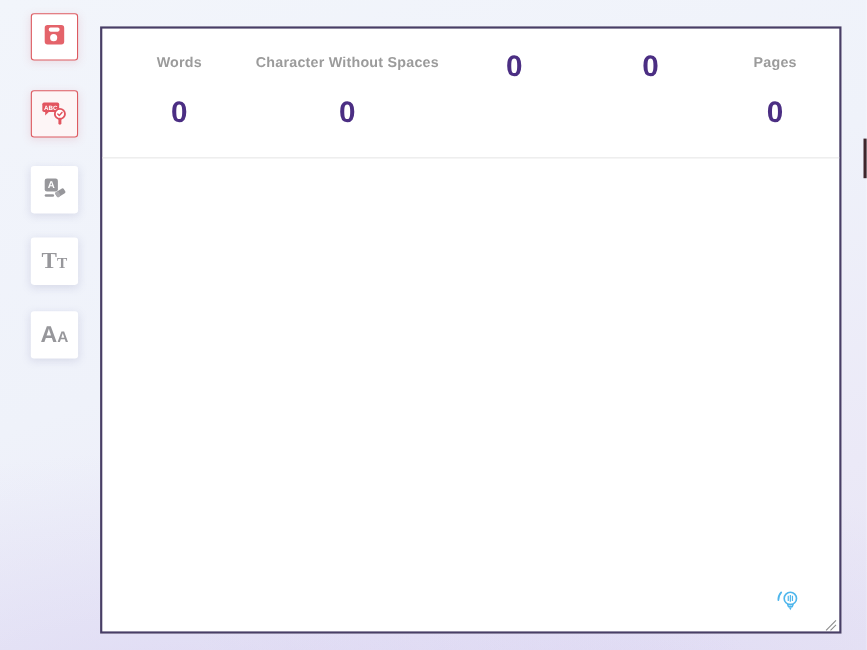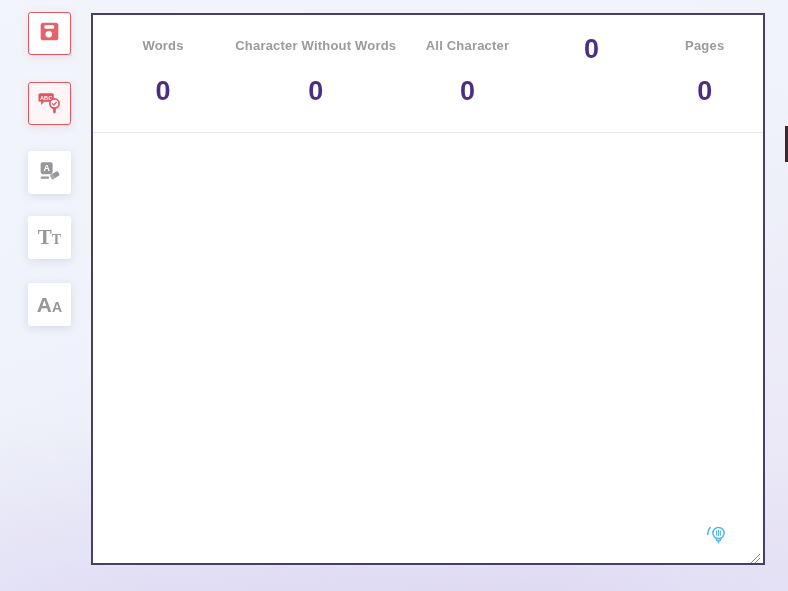--- a/index.html
+++ b/index.html
@@ -25,21 +25,21 @@
   .tool-btn.red { border:1px solid #dd5a60; box-shadow:0 2px 8px rgba(200,90,100,0.15); }
   .tool-btn.tinted { background:#fdf5f6; }
   .t1 { top:0px; } .t2 { top:70px; } .t3 { top:139px; } .t4 { top:204px; } .t5 { top:271px; }
   .glyph-duo { color:#97979b; line-height:1; display:flex; align-items:baseline; }
   .glyph-duo .big { font-size:21px; font-weight:bold; }
   .glyph-duo .small { font-size:14px; font-weight:bold; }
   .serif-duo { font-family:"Liberation Serif", serif; }
 
   
   .panel {
-    position:absolute; left:91px; top:13px; width:674px; height:552px;
+    position:absolute; left:91px; top:24px; width:674px; height:552px;
     background:#ffffff; border:2px solid #483e66;
     display:flex; flex-direction:column;
   }
   .stats-row {
     display:flex; padding-top:21px; height:118px;
     border-bottom:1px solid #e7e7e7; flex-shrink:0;
   }
   .stat-col { display:flex; flex-direction:column; align-items:center; }
   .sc1 { width:20.9%; } .sc2 { width:24.7%; } .sc3 { width:20.6%; }
   .sc4 { width:16.4%; } .sc5 { width:17.4%; }
@@ -132,25 +132,24 @@
 </div>
 
 <div class="panel">
 
   <div class="stats-row">
     <div class="stat-col sc1">
       <div class="stat-label">Words</div>
       <div class="stat-value">0</div>
     </div>
     <div class="stat-col sc2">
-      <div class="stat-label">Character Without Words</div>
+      <div class="stat-label">Character Without Spaces</div>
       <div class="stat-value">0</div>
     </div>
     <div class="stat-col sc3">
-      <div class="stat-label">All Character</div>
       <div class="stat-value">0</div>
     </div>
     <div class="stat-col sc4">
       <div class="stat-value">0</div>
     </div>
     <div class="stat-col sc5">
       <div class="stat-label">Pages</div>
       <div class="stat-value">0</div>
     </div>
   </div>

